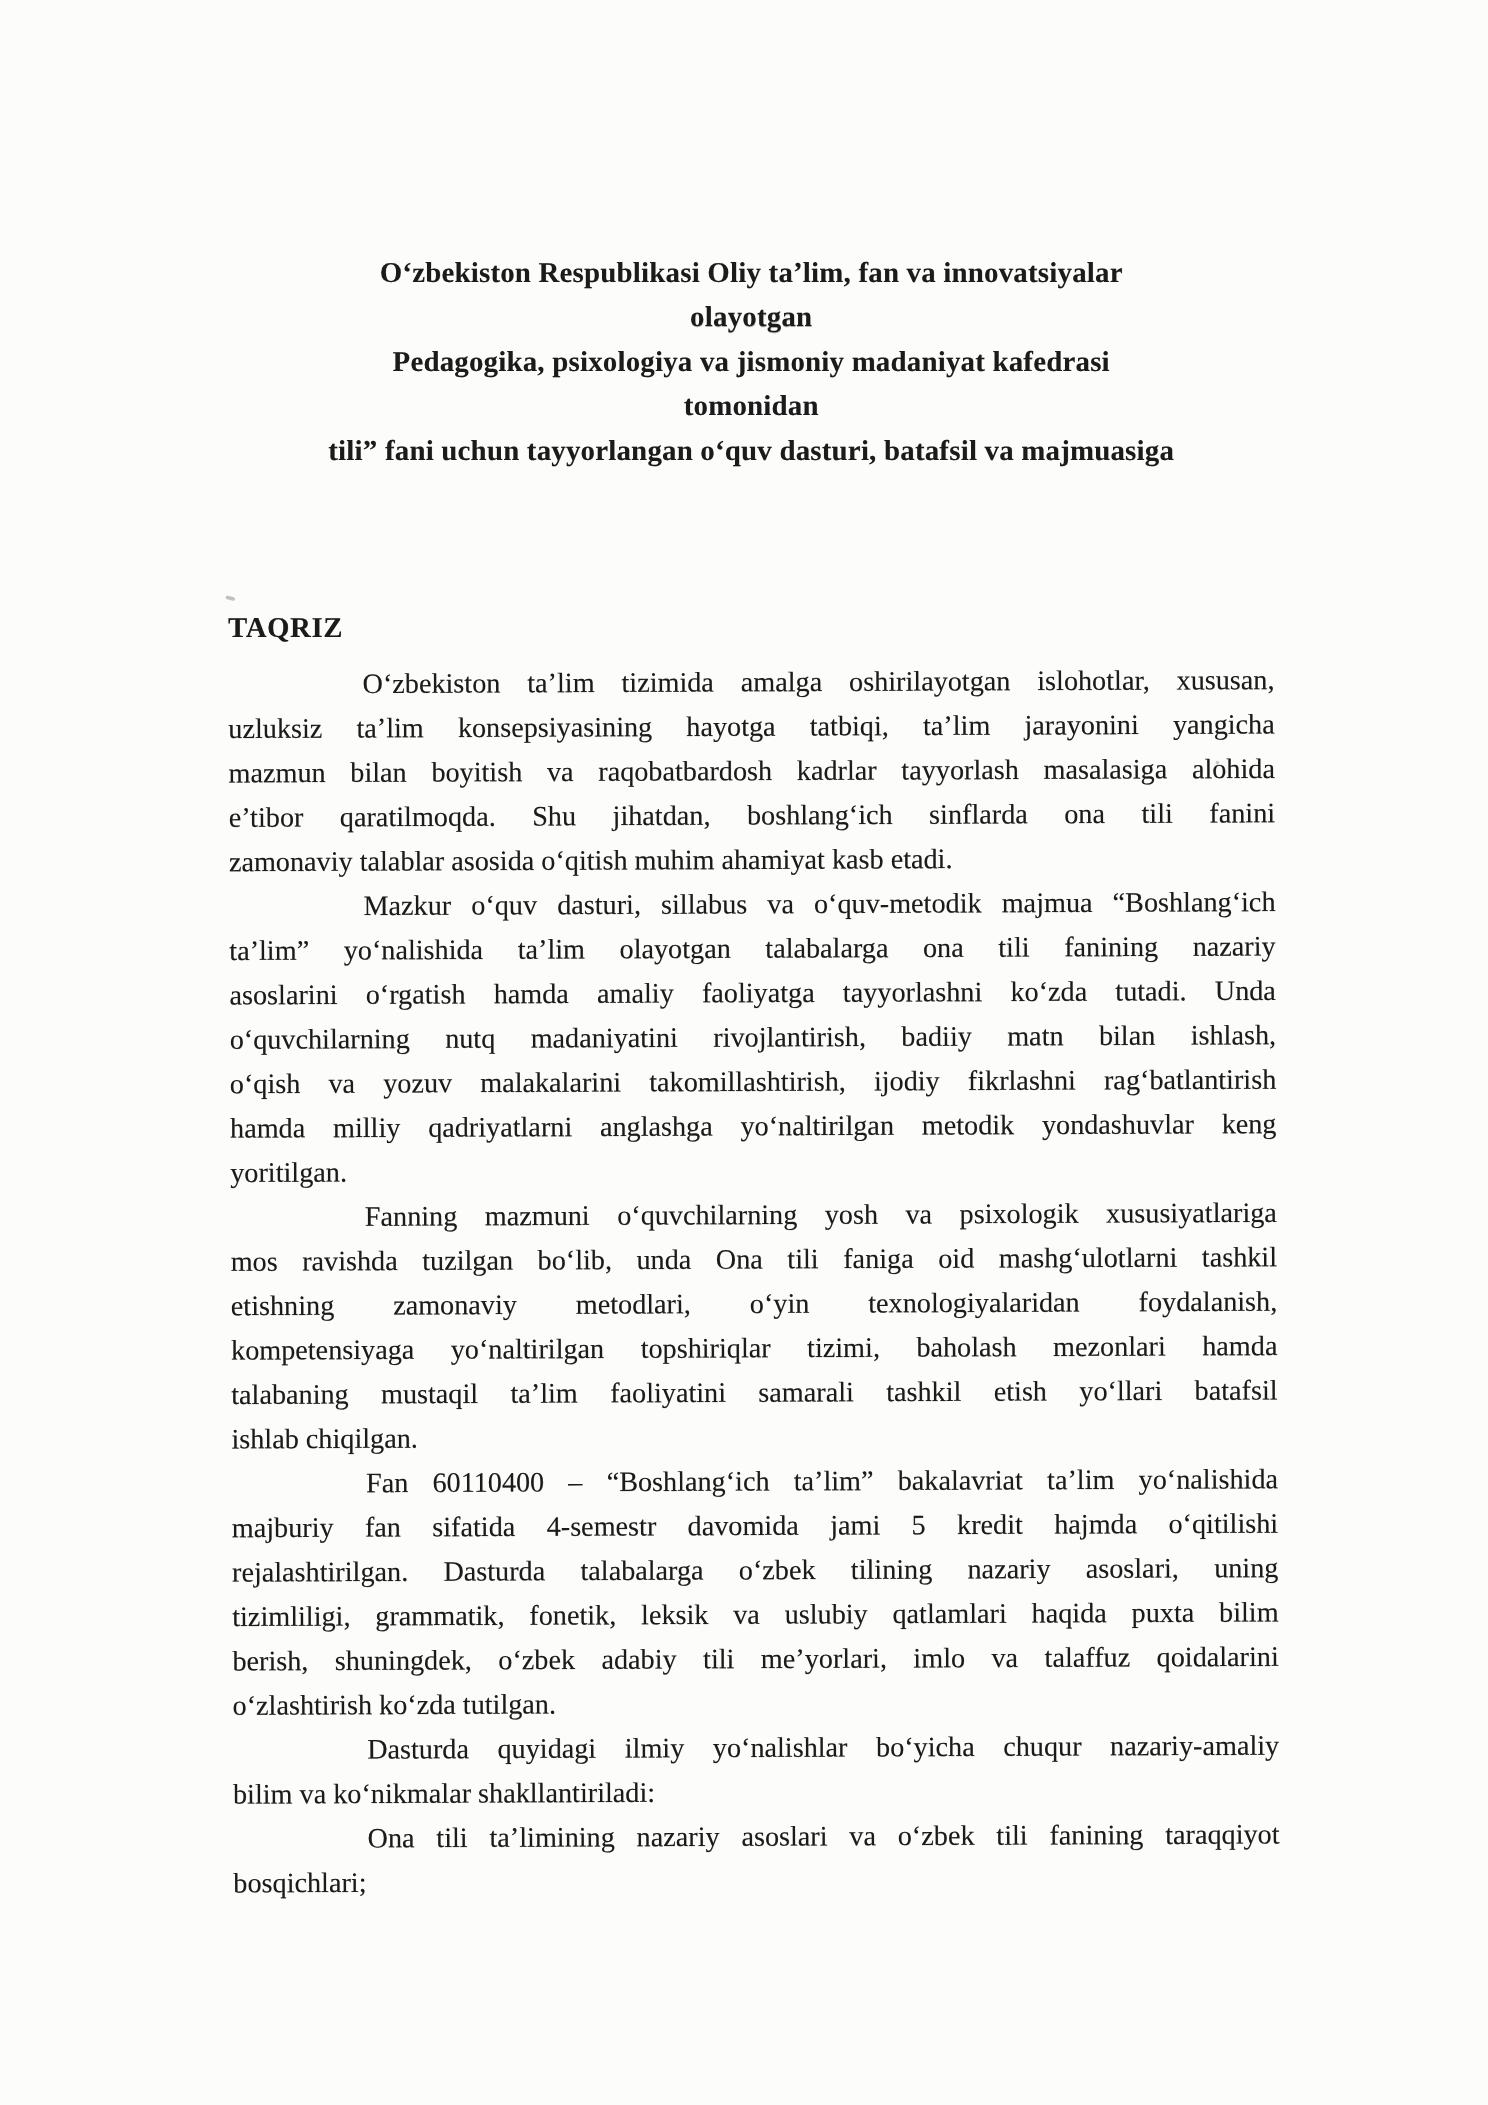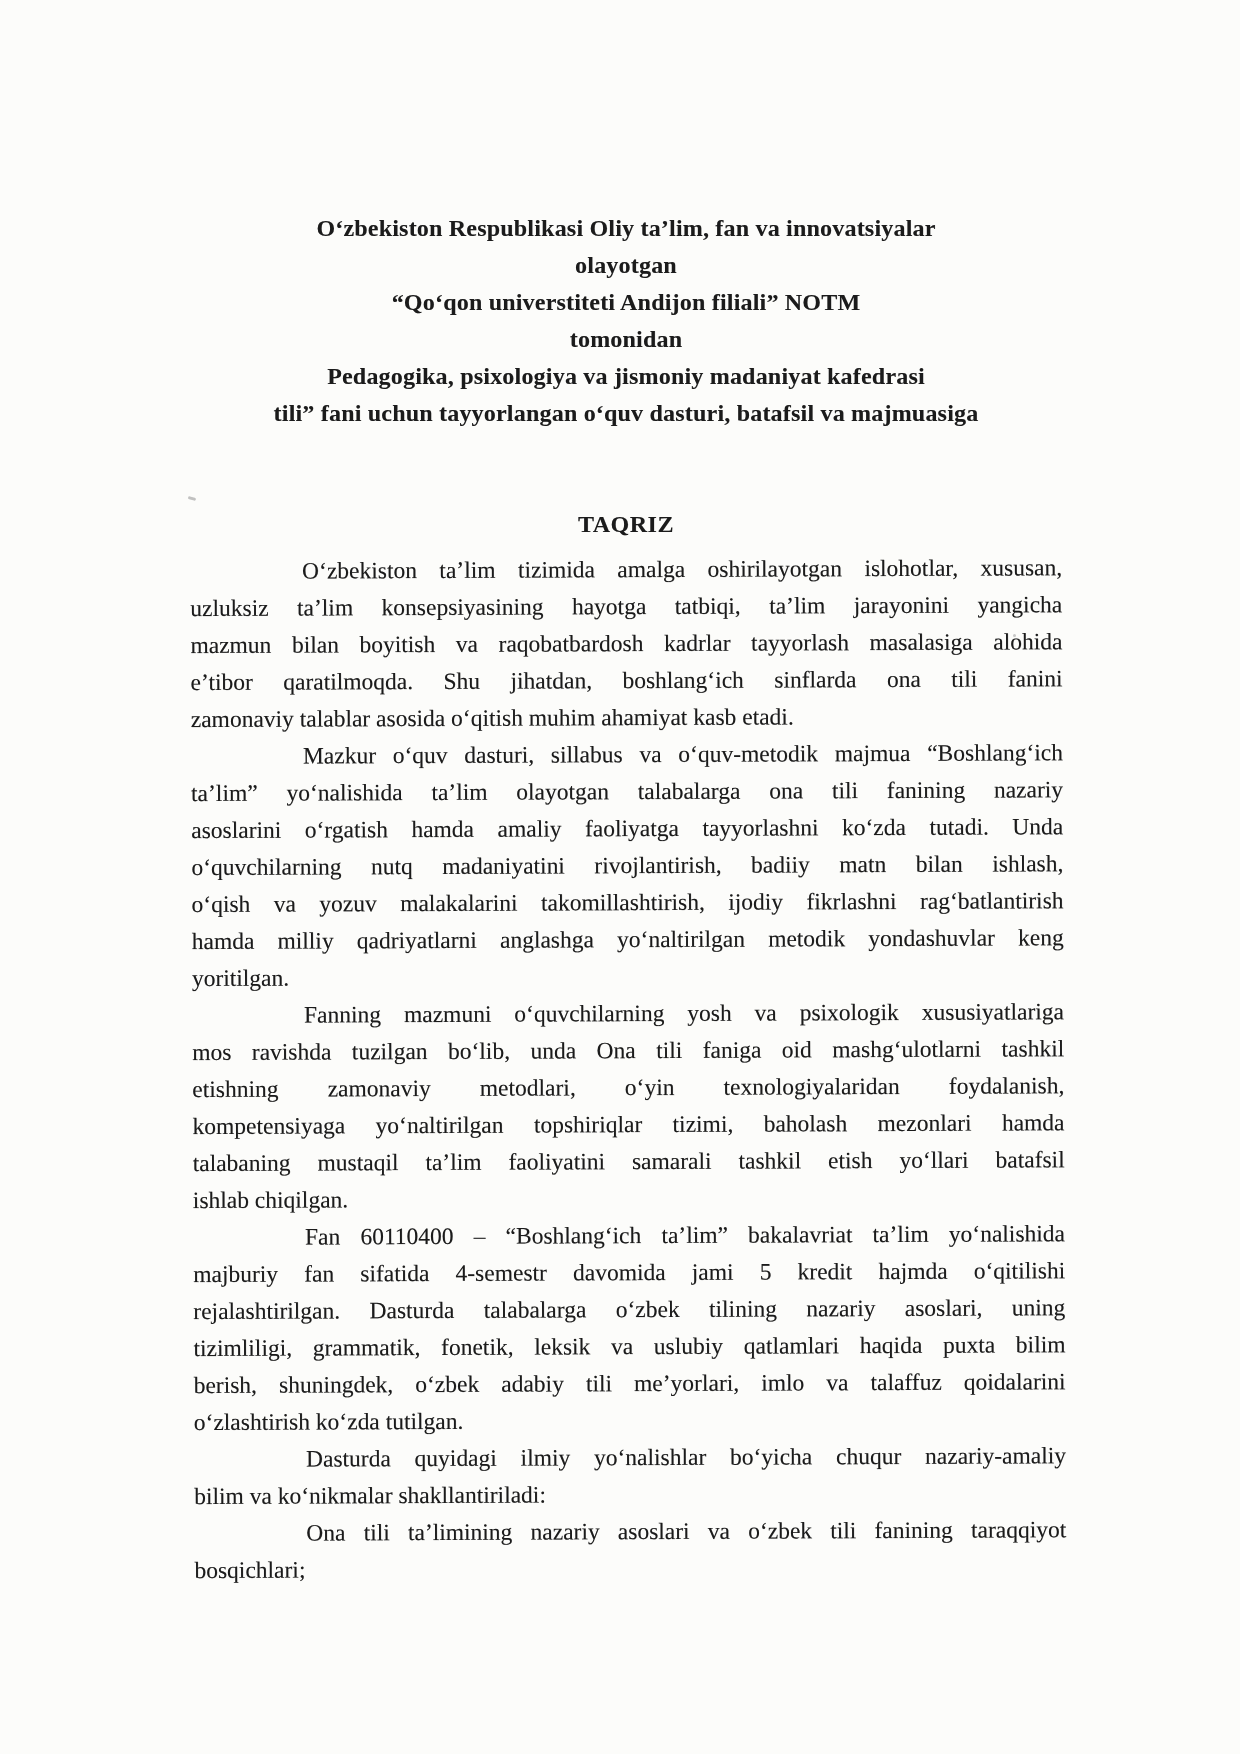--- a/index.html
+++ b/index.html
@@ -29,21 +29,21 @@
     text-shadow: 0.2px 0.2px 0 rgba(25,25,25,0.35);
     white-space: nowrap;
   }
   .title-line {
     position: absolute;
     left: 190px;
     top: 506px;
     width: 872px;
     height: 37px;
     line-height: 37px;
-    text-align: center;
+    text-align: left;
     font-weight: 700;
     font-size: 24px;
     letter-spacing: 0.5px;
     text-shadow: 0.2px 0.2px 0 rgba(25,25,25,0.35);
   }
   .body-block {
     position: absolute;
     left: 190px;
     top: 553px;
     width: 872px;
@@ -78,23 +78,22 @@
     border-radius: 50%;
   }
 </style>
 </head>
 <body>
 
 <div class="page" style="background: rgb(252, 252, 250); color: rgb(27, 27, 27);">
   <div class="header-block" id="header-block">
       <div class="h-line">O‘zbekiston Respublikasi Oliy ta’lim, fan va innovatsiyalar</div>
       <div class="h-line">olayotgan</div>
-      <div class="h-line">“Qo‘qon universtiteti Andijon filiali” NOTM</div>
+      <div class="h-line">Pedagogika, psixologiya va jismoniy madaniyat kafedrasi</div>
       <div class="h-line">tomonidan</div>
-      <div class="h-line">Pedagogika, psixologiya va jismoniy madaniyat kafedrasi</div>
       <div class="h-line">tili” fani uchun tayyorlangan o‘quv dasturi, batafsil va majmuasiga</div>
     </div>
   <div class="title-line">TAQRIZ</div>
   <div class="body-block" id="body-block">
       <div class="b-line first">O‘zbekiston ta’lim tizimida amalga oshirilayotgan islohotlar, xususan,</div>
       <div class="b-line">uzluksiz ta’lim konsepsiyasining hayotga tatbiqi, ta’lim jarayonini yangicha</div>
       <div class="b-line">mazmun bilan boyitish va raqobatbardosh kadrlar tayyorlash masalasiga alohida</div>
       <div class="b-line">e’tibor qaratilmoqda. Shu jihatdan, boshlang‘ich sinflarda ona tili fanini</div>
       <div class="b-line last">zamonaviy talablar asosida o‘qitish muhim ahamiyat kasb etadi.</div>
       <div class="b-line first">Mazkur o‘quv dasturi, sillabus va o‘quv-metodik majmua “Boshlang‘ich</div>

